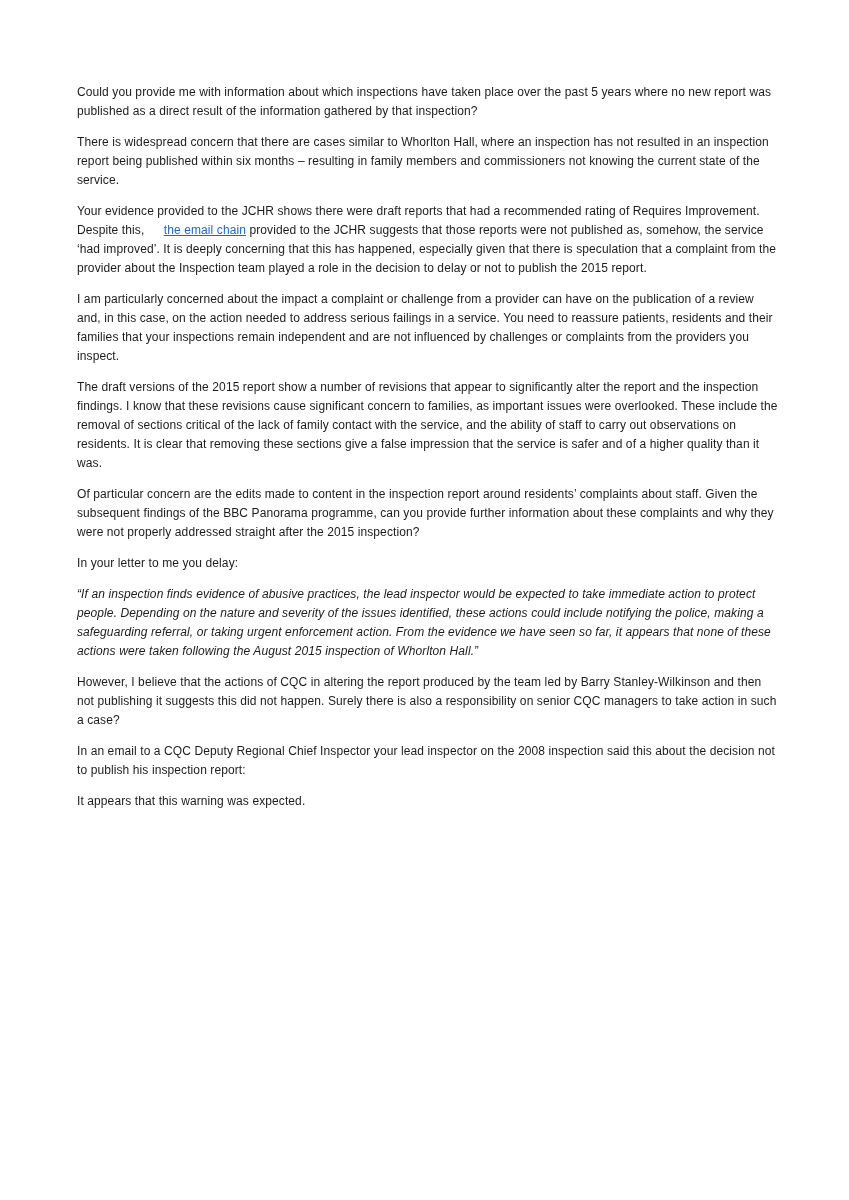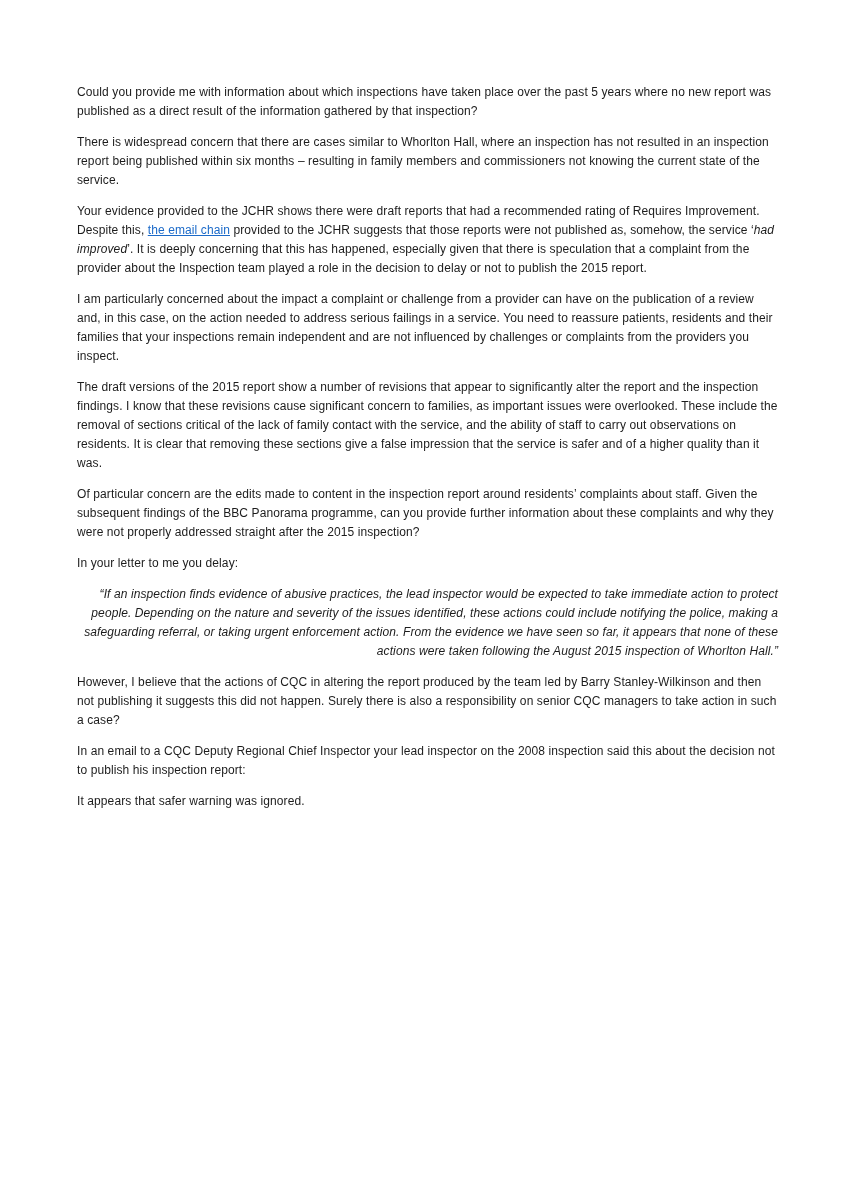--- a/index.html
+++ b/index.html
@@ -24,38 +24,38 @@
     font-size: 12px;
     line-height: 19px;
     letter-spacing: 0.1px;
   }
   p.para {
     margin: 0 0 12px 0;
     padding: 0;
   }
   p.para.quote {
     font-style: italic;
-    text-align: right;
   }
   .run { font-style: inherit; }
-  .run.italic { font-style: italic; }
+  .run.italic { }
   a.run.link {
     color: var(--link-color, #1b6ac9);
     text-decoration: underline;
     cursor: pointer;
+    margin-left: 16px;
   }
 </style>
 </head>
 <body style="--page-bg: #ffffff; --text-color: #1c1c1c; --link-color: #1b6ac9;">
 
 <div class="letter-body">
     <p class="para"><span class="run normal">Could you provide me with information about which inspections have taken place over the past 5 years where no new report was published as a direct result of the information gathered by that inspection?</span></p>
     <p class="para"><span class="run normal">There is widespread concern that there are cases similar to Whorlton Hall, where an inspection has not resulted in an inspection report being published within six months – resulting in family members and commissioners not knowing the current state of the service.</span></p>
     <p class="para"><span class="run normal">Your evidence provided to the JCHR shows there were draft reports that had a recommended rating of Requires Improvement.&nbsp; Despite this, </span><a class="run link" href="#">the email chain</a><span class="run normal"> provided to the JCHR suggests that those reports were not published as, somehow, the service ‘</span><span class="run italic">had improved</span><span class="run normal">’. It is deeply concerning that this has happened, especially given that there is speculation that a complaint from the provider about the Inspection team played a role in the decision to delay or not to publish the 2015 report.</span></p>
     <p class="para"><span class="run normal">I am particularly concerned about the impact a complaint or challenge from a provider can have on the publication of a review and, in this case, on the action needed to address serious failings in a service. You need to reassure patients, residents and their families that your inspections remain independent and are not influenced by challenges or complaints from the providers you inspect.</span></p>
     <p class="para"><span class="run normal">The draft versions of the 2015 report show a number of revisions that appear to significantly alter the report and the inspection findings. I know that these revisions cause significant concern to families, as important issues were overlooked. These include the removal of sections critical of the lack of family contact with the service, and the ability of staff to carry out observations on residents. It is clear that removing these sections give a false impression that the service is safer and of a higher quality than it was.</span></p>
     <p class="para"><span class="run normal">Of particular concern are the edits made to content in the inspection report around residents’ complaints about staff. Given the subsequent findings of the BBC Panorama programme, can you provide further information about these complaints and why they were not properly addressed straight after the 2015 inspection?</span></p>
     <p class="para"><span class="run normal">In your letter to me you delay:</span></p>
     <p class="para quote"><span class="run normal">“If an inspection finds evidence of abusive practices, the lead inspector would be expected to take immediate action to protect people. Depending on the nature and severity of the issues identified, these actions could include notifying the police, making a safeguarding referral, or taking urgent enforcement action. From the evidence we have seen so far, it appears that none of these actions were taken following the August 2015 inspection of Whorlton Hall.”</span></p>
     <p class="para"><span class="run normal">However, I believe that the actions of CQC in altering the report produced by the team led by Barry Stanley-Wilkinson and then not publishing it suggests this did not happen. Surely there is also a responsibility on senior CQC managers to take action in such a case?</span></p>
     <p class="para"><span class="run normal">In an email to a CQC Deputy Regional Chief Inspector your lead inspector on the 2008 inspection said this about the decision not to publish his inspection report:</span></p>
-    <p class="para"><span class="run normal">It appears that safer warning was ignored.</span></p>
+    <p class="para"><span class="run normal">It appears that this warning was expected.</span></p>
   </div>
 
 </body></html>

